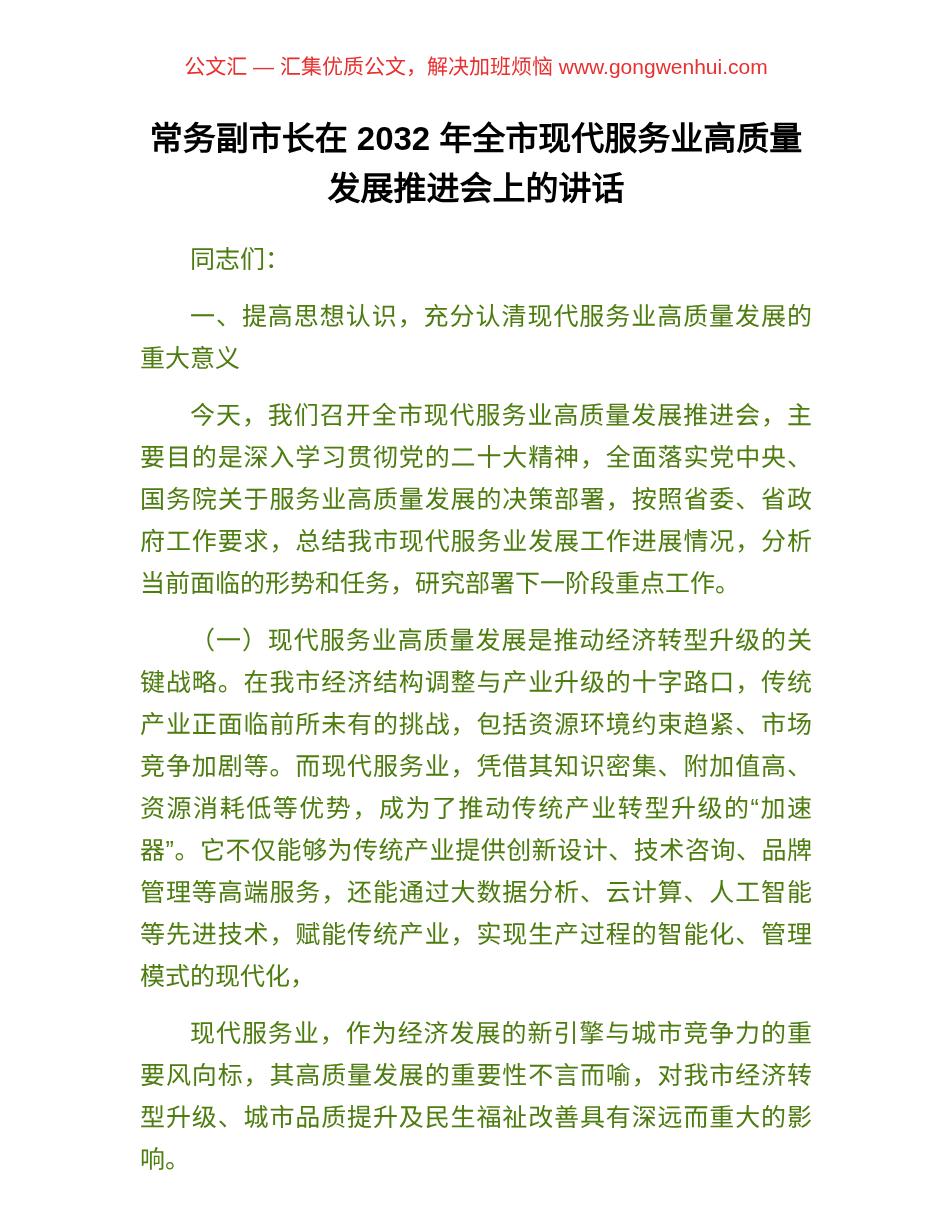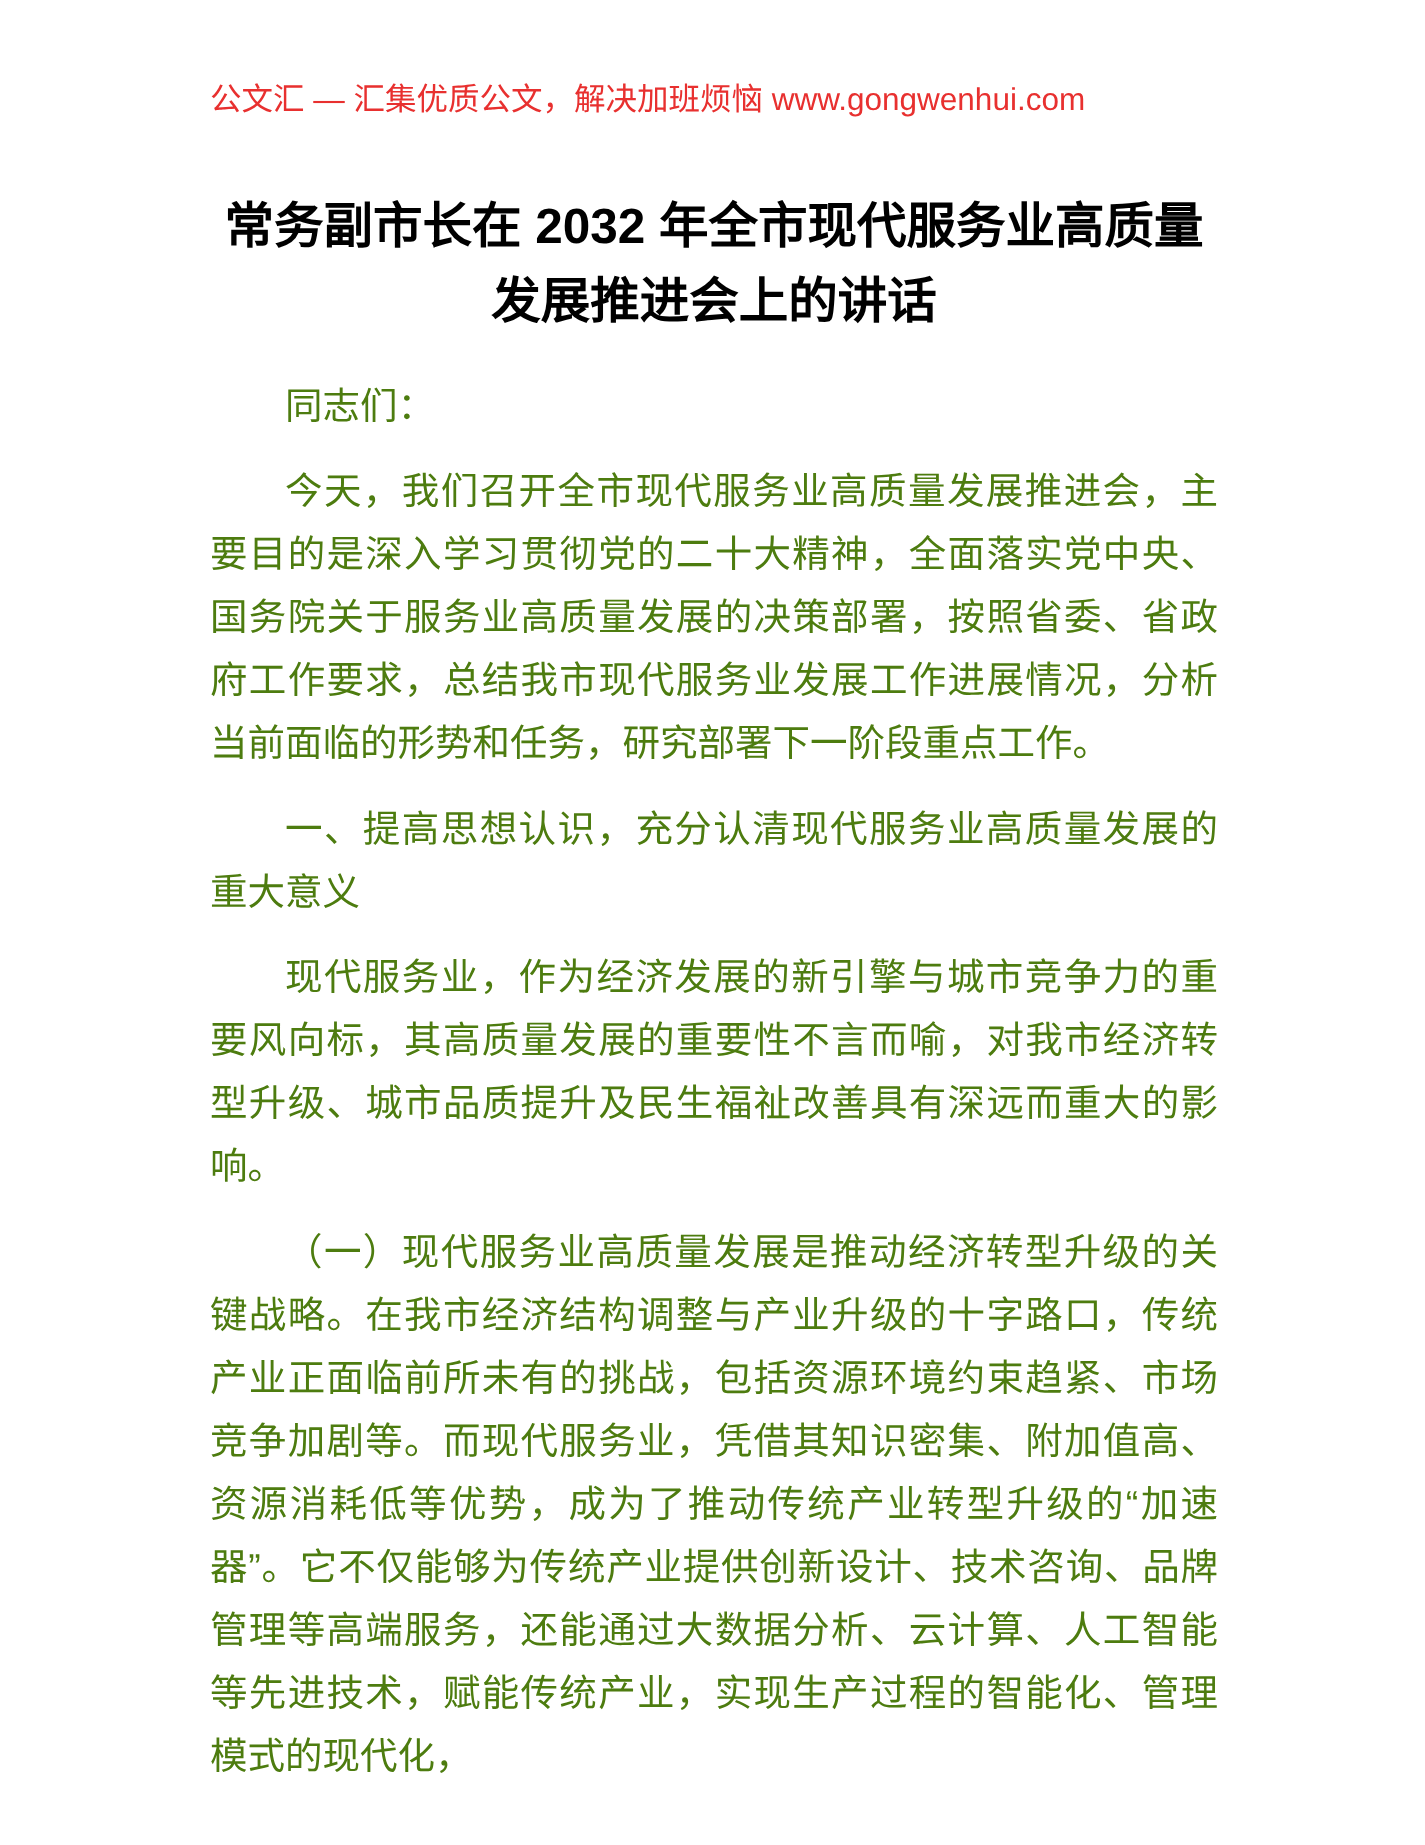--- a/index.html
+++ b/index.html
@@ -17,22 +17,23 @@
   .page {
     box-sizing: border-box;
     width: 950px;
     height: 1230px;
     padding: 54px 138px 0 140px;
     background: #ffffff;
   }
   .wm-header {
     font-size: 21px;
     line-height: 26px;
+    text-align: center;
     color: #e8302f;
-    margin: 0 0 46px 0;
+    margin: 0 0 34px 0;
     white-space: nowrap;
   }
   .doc-title {
     font-size: 33px;
     line-height: 50px;
     font-weight: bold;
     text-align: center;
     margin: 0 0 24px 0;
     color: #000000;
   }
@@ -51,19 +52,19 @@
 <body>
 
 <div class="page">
 
   <div class="wm-header">公文汇 — 汇集优质公文，解决加班烦恼 www.gongwenhui.com</div>
 
   <h1 class="doc-title">常务副市长在 2032 年全市现代服务业高质量发展推进会上的讲话</h1>
 
   <div class="doc-body">
     <p>同志们：</p>
+    <p>一、提高思想认识，充分认清现代服务业高质量发展的重大意义</p>
     <p>今天，我们召开全市现代服务业高质量发展推进会，主要目的是深入学习贯彻党的二十大精神，全面落实党中央、国务院关于服务业高质量发展的决策部署，按照省委、省政府工作要求，总结我市现代服务业发展工作进展情况，分析当前面临的形势和任务，研究部署下一阶段重点工作。</p>
-    <p>一、提高思想认识，充分认清现代服务业高质量发展的重大意义</p>
+    <p>（一）现代服务业高质量发展是推动经济转型升级的关键战略。在我市经济结构调整与产业升级的十字路口，传统产业正面临前所未有的挑战，包括资源环境约束趋紧、市场竞争加剧等。而现代服务业，凭借其知识密集、附加值高、资源消耗低等优势，成为了推动传统产业转型升级的“加速器”。它不仅能够为传统产业提供创新设计、技术咨询、品牌管理等高端服务，还能通过大数据分析、云计算、人工智能等先进技术，赋能传统产业，实现生产过程的智能化、管理模式的现代化，</p>
     <p>现代服务业，作为经济发展的新引擎与城市竞争力的重要风向标，其高质量发展的重要性不言而喻，对我市经济转型升级、城市品质提升及民生福祉改善具有深远而重大的影响。</p>
-    <p>（一）现代服务业高质量发展是推动经济转型升级的关键战略。在我市经济结构调整与产业升级的十字路口，传统产业正面临前所未有的挑战，包括资源环境约束趋紧、市场竞争加剧等。而现代服务业，凭借其知识密集、附加值高、资源消耗低等优势，成为了推动传统产业转型升级的“加速器”。它不仅能够为传统产业提供创新设计、技术咨询、品牌管理等高端服务，还能通过大数据分析、云计算、人工智能等先进技术，赋能传统产业，实现生产过程的智能化、管理模式的现代化，</p>
   </div>
 
 </div>
 
 </body></html>

